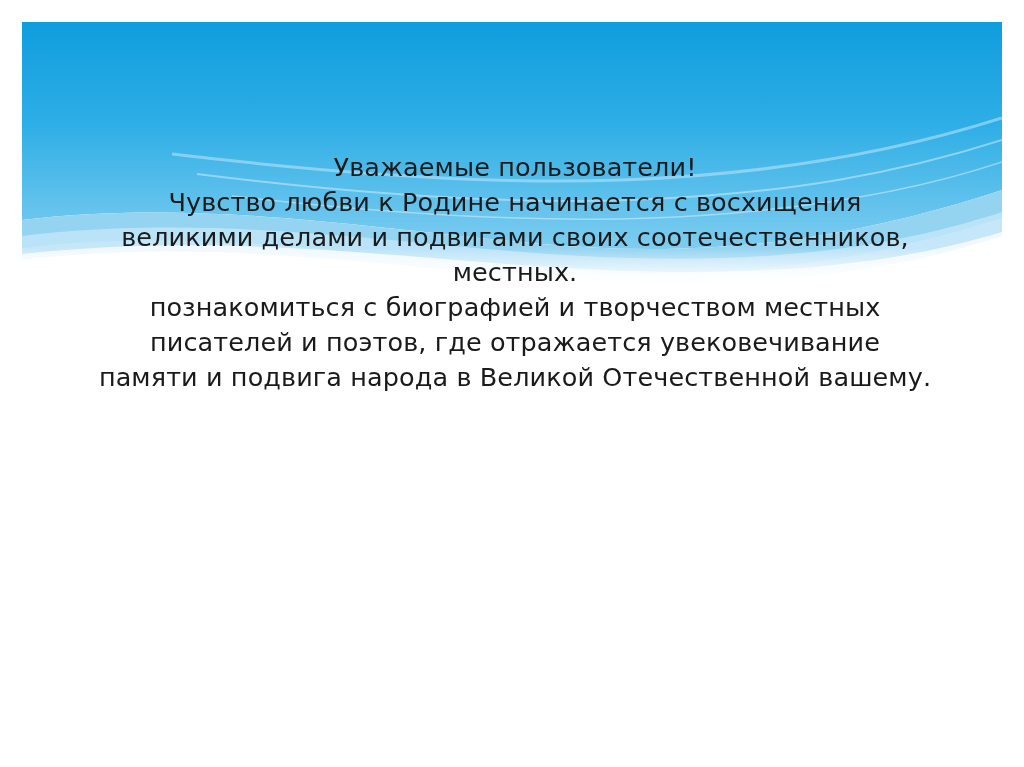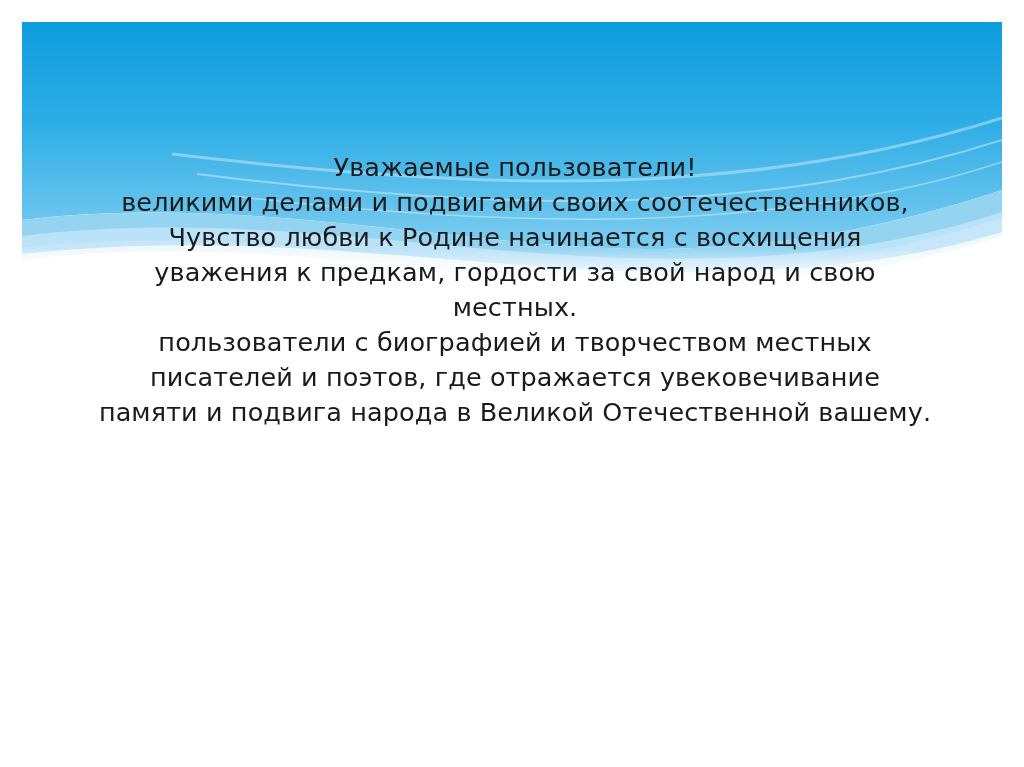--- a/index.html
+++ b/index.html
@@ -86,23 +86,22 @@
         <path d="M980,140 C890,170 780,190 630,196 C500,201 350,190 210,174" fill="none" stroke="#eaf7fe" stroke-width="1.5" opacity="0.45"></path>
 
         <rect x="0" y="226" width="980" height="36" fill="url(#fadeGrad)"></rect>
       </g>
     </svg>
   </div>
 
   <div class="content">
     <p class="para">
       <span class="para-line">Уважаемые пользователи!</span>
+      <span class="para-line">Чувство любви к Родине начинается с восхищения</span>
       <span class="para-line">великими делами и подвигами своих соотечественников,</span>
-      <span class="para-line">Чувство любви к Родине начинается с восхищения</span>
-      <span class="para-line">уважения к предкам, гордости за свой народ и свою</span>
       <span class="para-line">местных.</span>
-      <span class="para-line">пользователи  с биографией и творчеством местных</span>
+      <span class="para-line">познакомиться  с биографией и творчеством местных</span>
       <span class="para-line">писателей и поэтов, где отражается увековечивание</span>
       <span class="para-line">памяти и подвига народа в Великой Отечественной вашему.</span>
     </p>
   </div>
 
 </div>
 
 </body></html>

